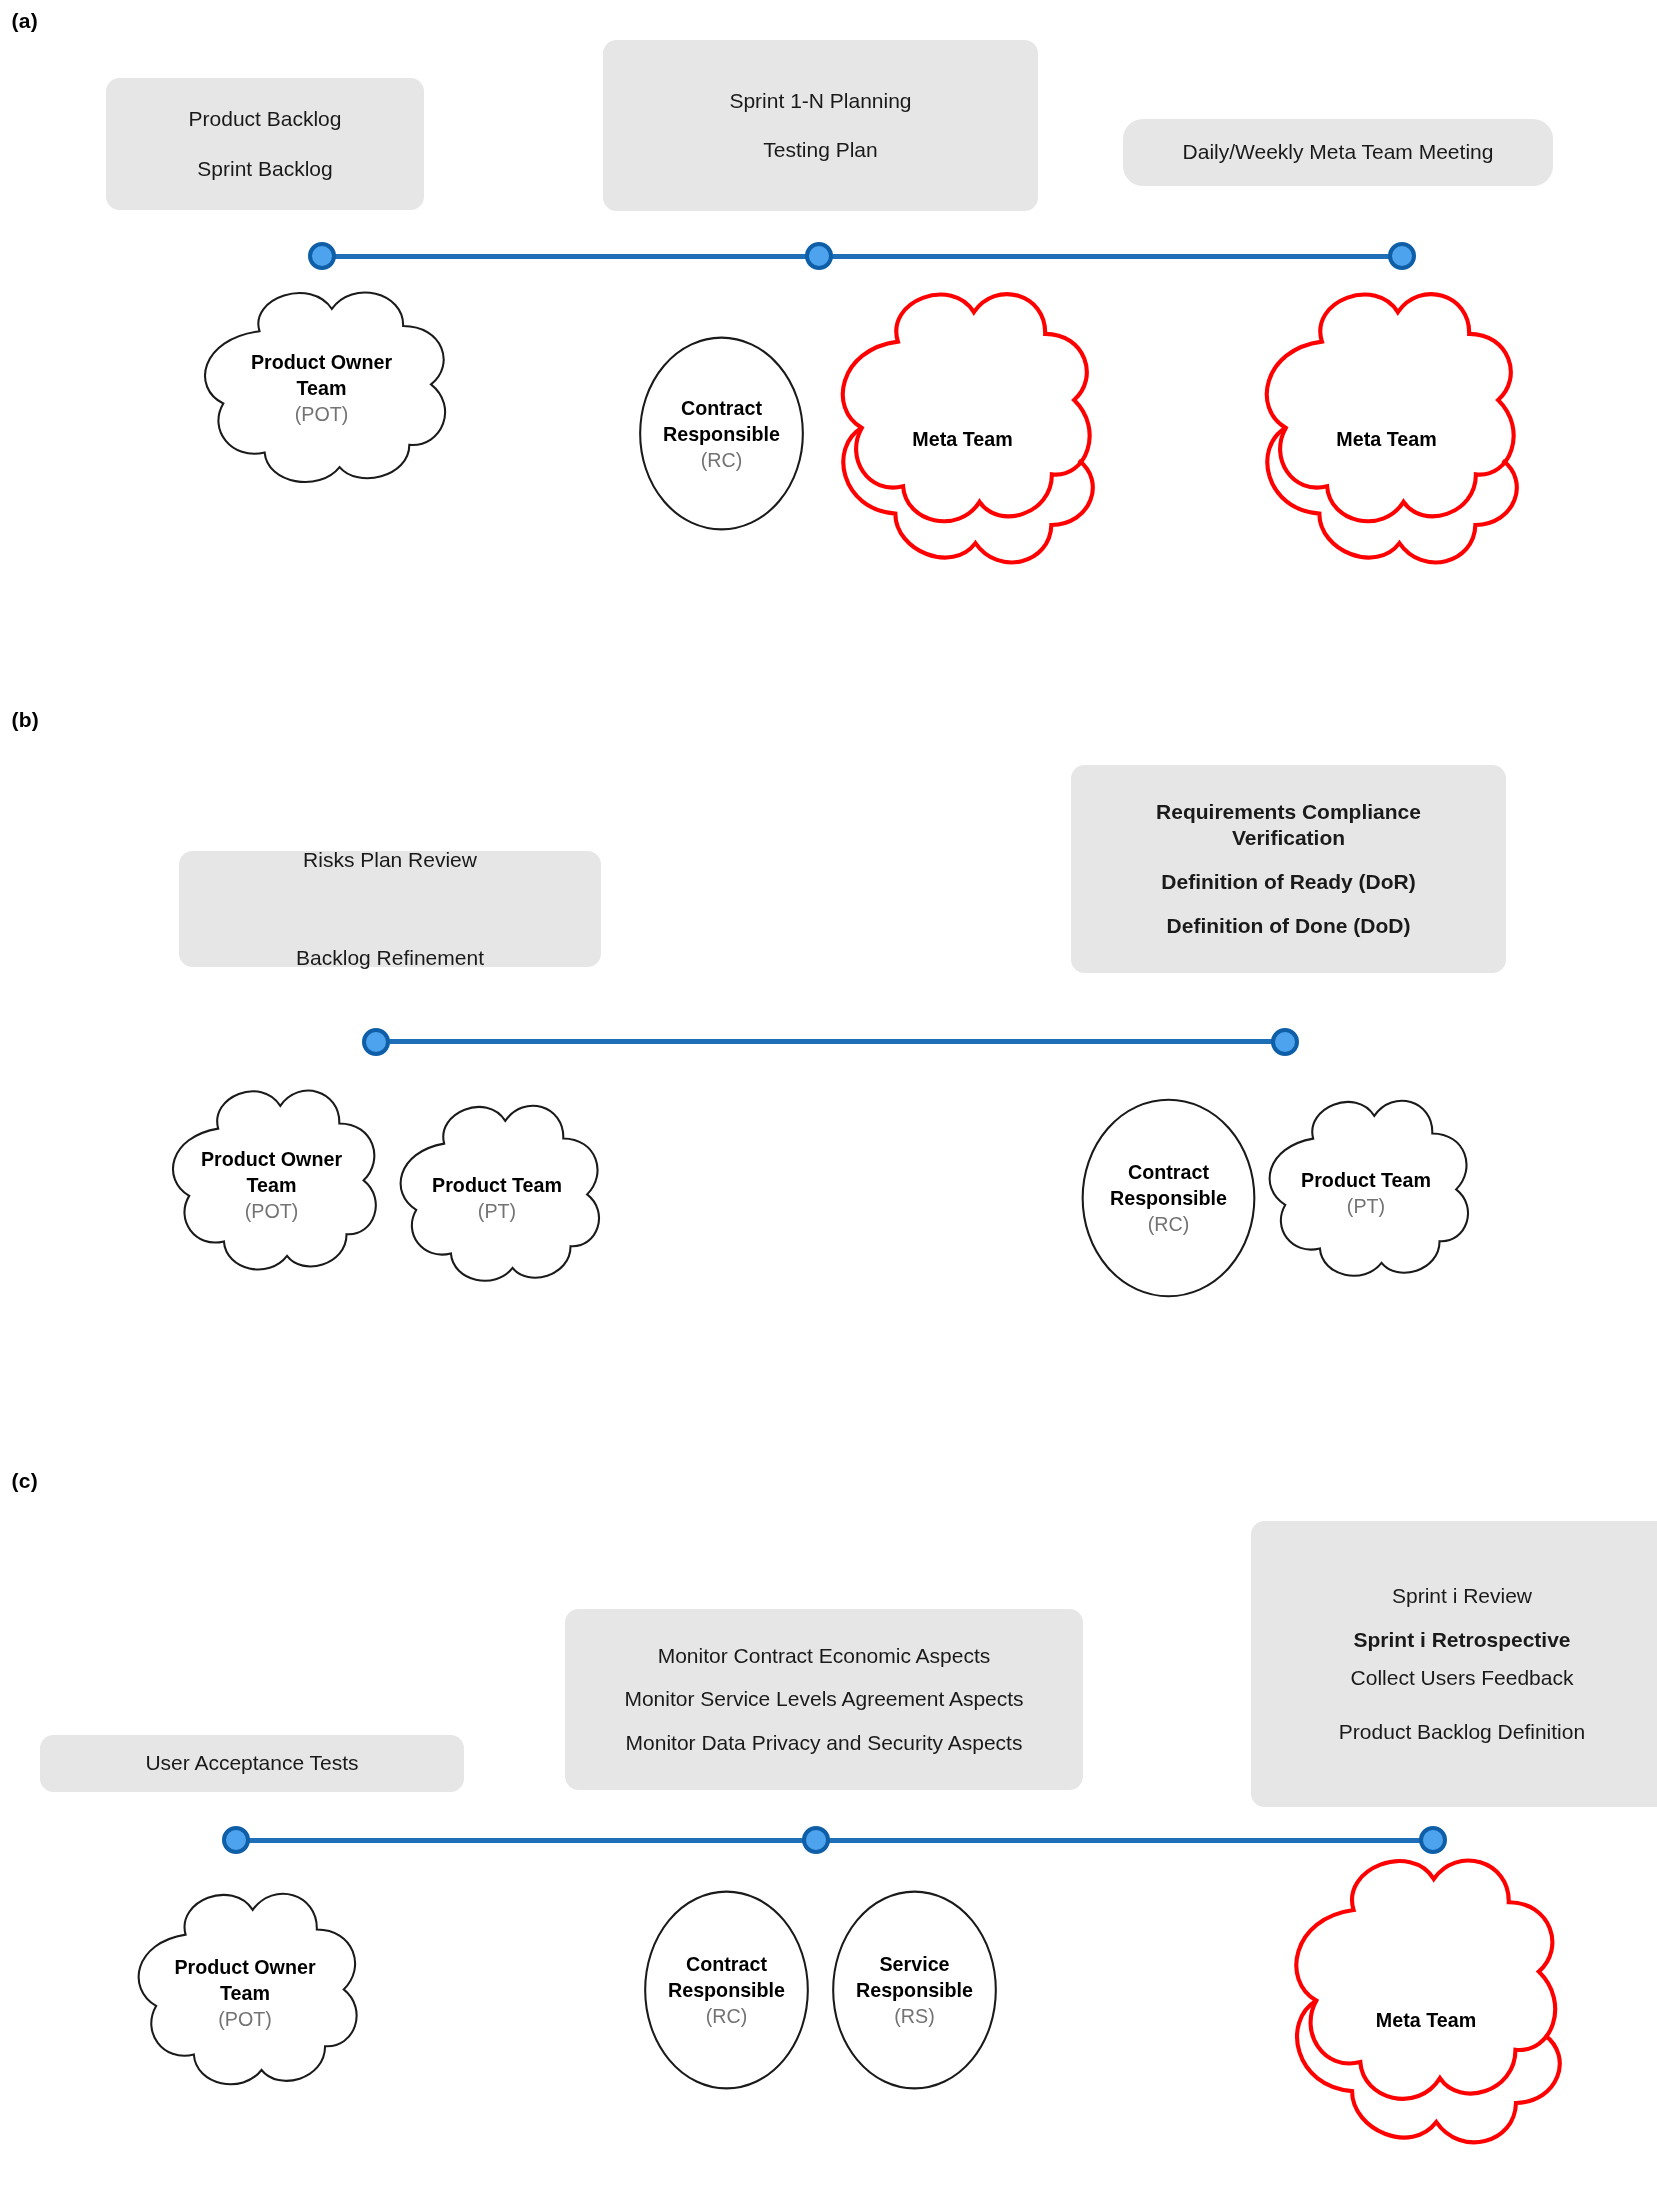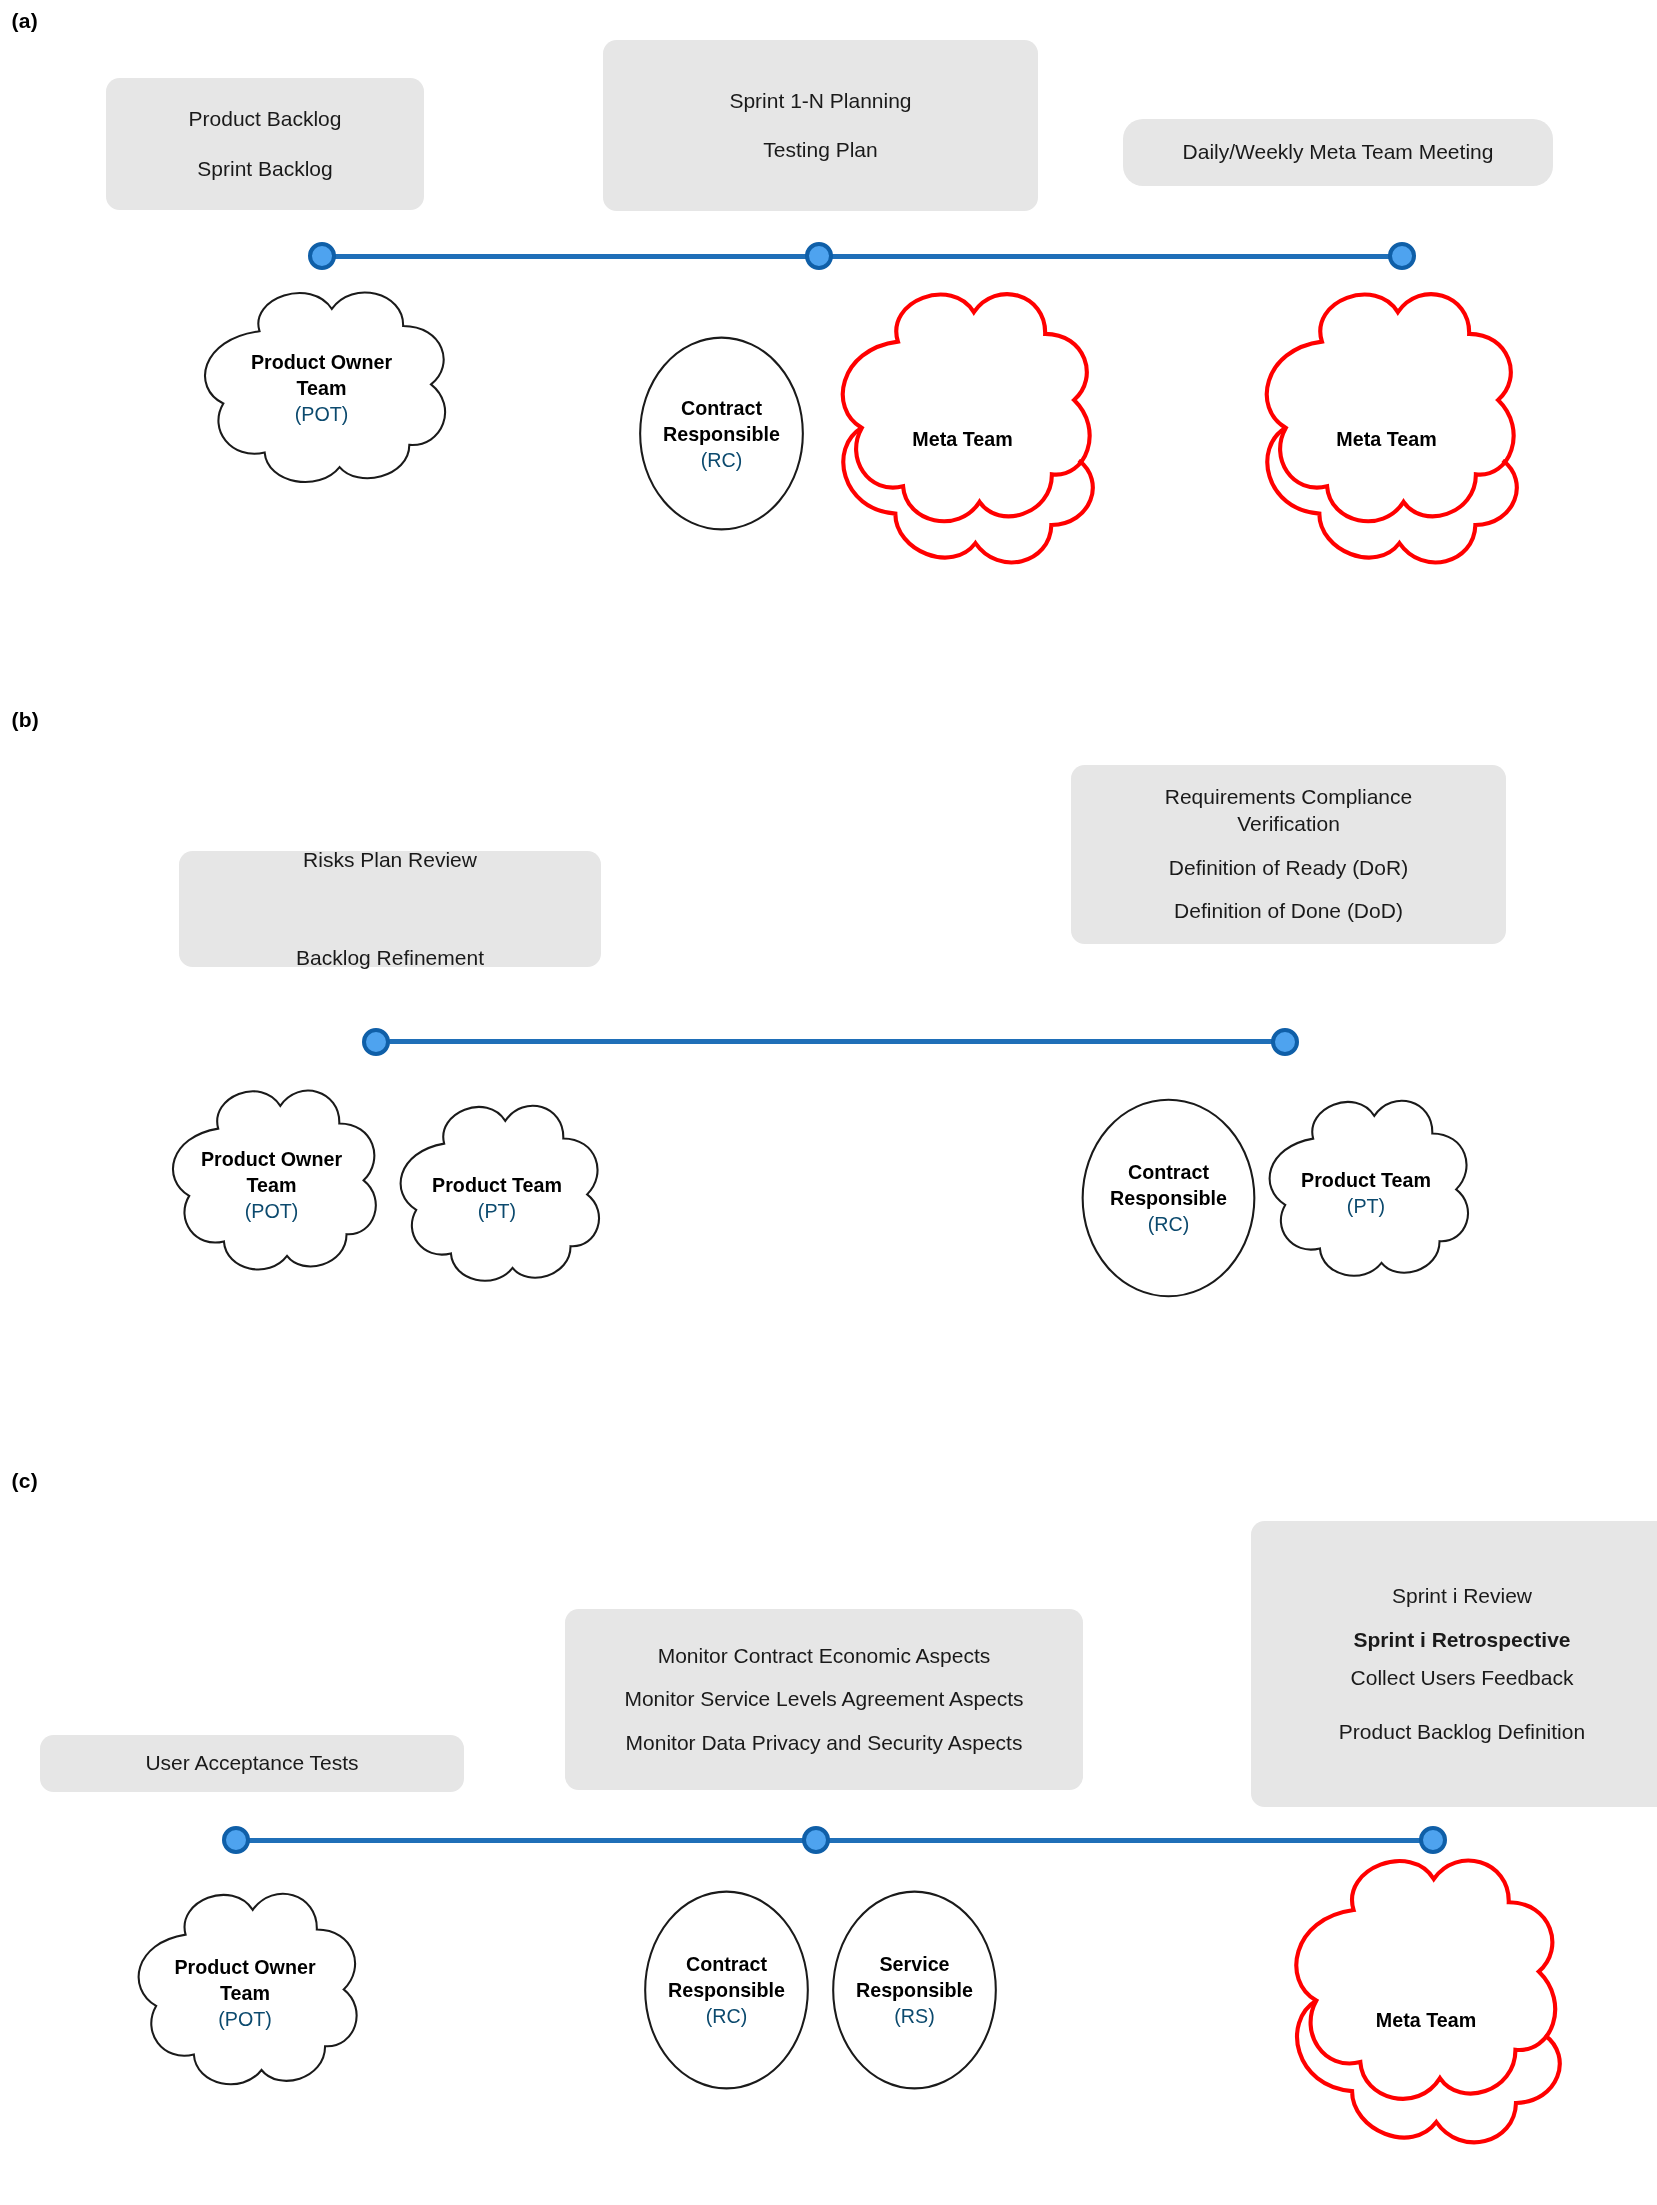--- a/index.html
+++ b/index.html
@@ -68,21 +68,21 @@
     left: 0; right: 0;
     top: 50%;
     transform: translateY(-50%);
     text-align: center;
     font-size: 19.7px;
     line-height: 1.32;
     color: #000;
     pointer-events: none;
   }
   .shape .txt .b { font-weight: bold; display: block; white-space: nowrap; }
-  .shape .txt .s { font-weight: normal; color: #0c4a6e; display: block; }
+  .shape .txt .s { font-weight: normal; color: #737373; display: block; }
 </style>
 </head>
 <body>
 
 <div class="panel" style="top:0;height:688px;">
 
   <div class="panel-label" style="left:11.4px;top:9.3px;">(a)</div>
 
   <div class="abox" style="left:106px;top:78px;width:318px;height:132px;">
     <span class="line">Product Backlog</span>
@@ -148,21 +148,21 @@
 
 <div class="panel" style="top:688px;height:761px;">
 
   <div class="panel-label" style="left:11.4px;top:19.7px;">(b)</div>
 
   <div class="abox" style="left:179px;top:163px;width:422px;height:116px;gap:48px;">
     <span class="line">Risks Plan Review</span>
     <span class="line">Backlog Refinement</span>
   </div>
 
-  <div class="abox tight" style="left:1071px;top:77px;width:435px;height:179px;">
+  <div class="abox tight" style="left:1071px;top:77px;width:435px;height:208px;font-weight:bold;">
     <span class="line" style="margin-top:0;">Requirements Compliance</span>
     <span class="line" style="margin-top:0;">Verification</span>
     <span class="line">Definition of Ready (DoR)</span>
     <span class="line">Definition of Done (DoD)</span>
   </div>
 
   <div class="tl-bar" style="left:389px;top:351px;width:895px;"></div>
   <div class="node" style="left:362px;top:340px;"></div>
   <div class="node" style="left:1271px;top:340px;"></div>
 

